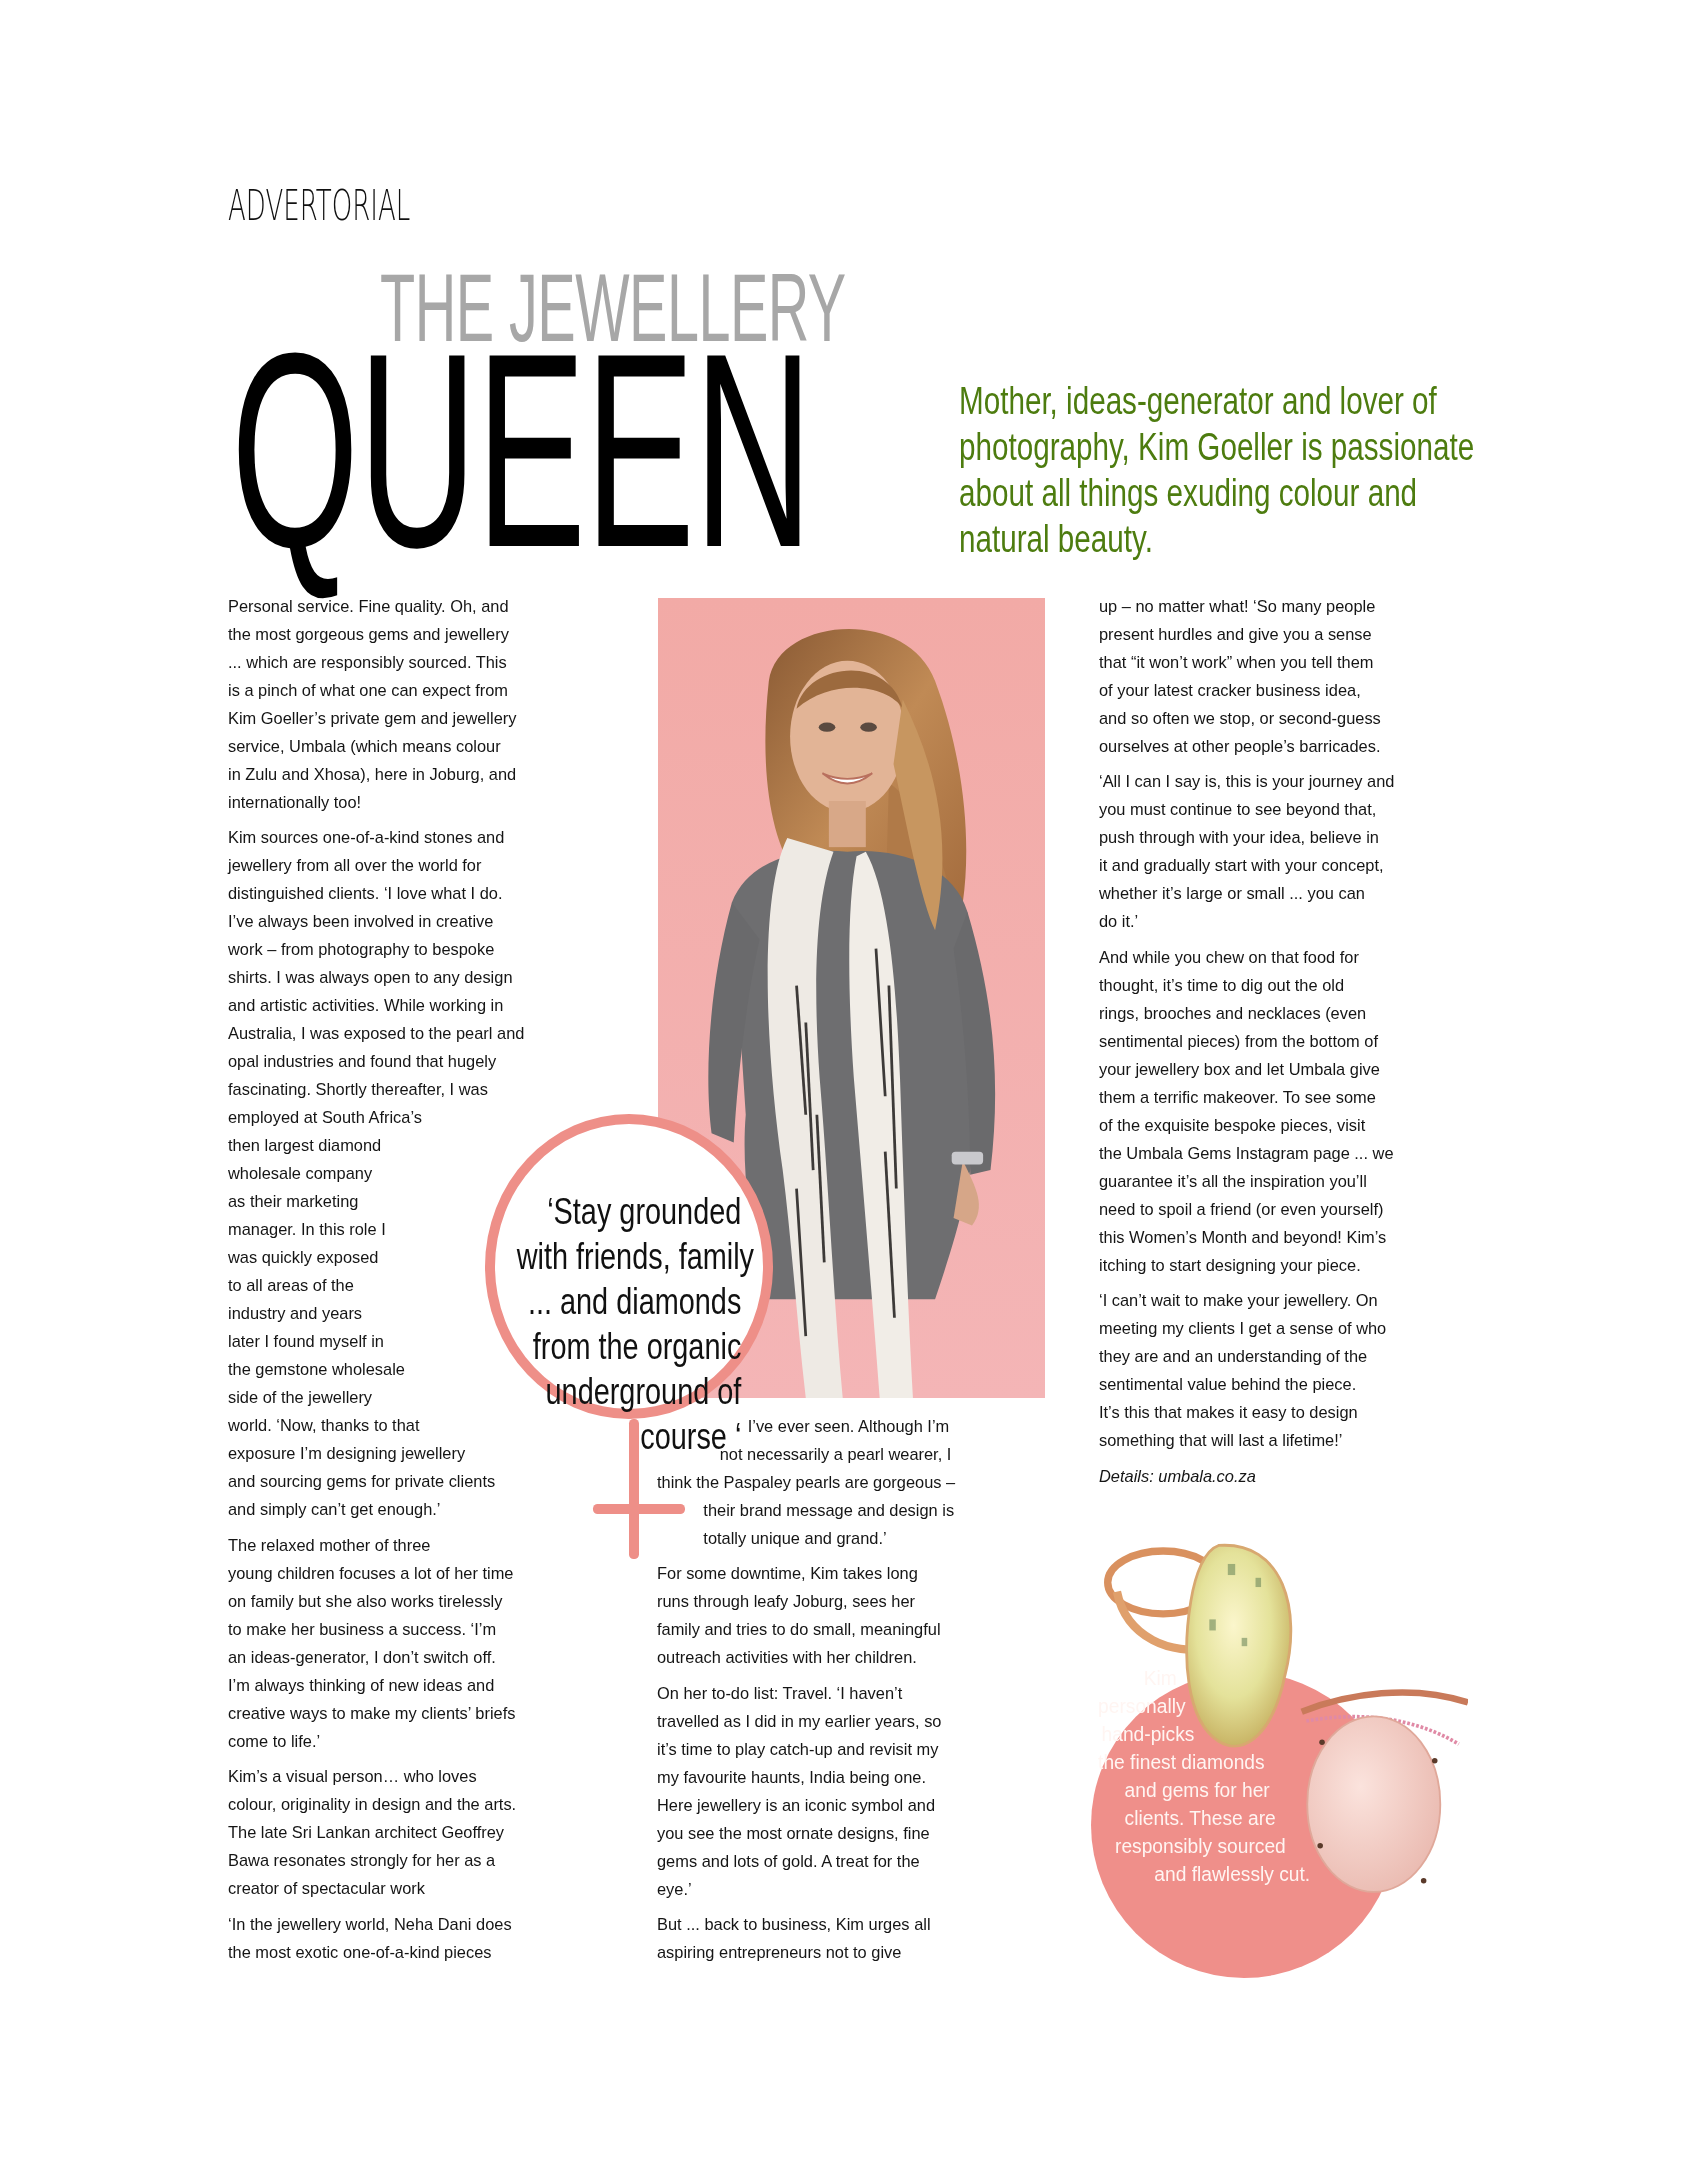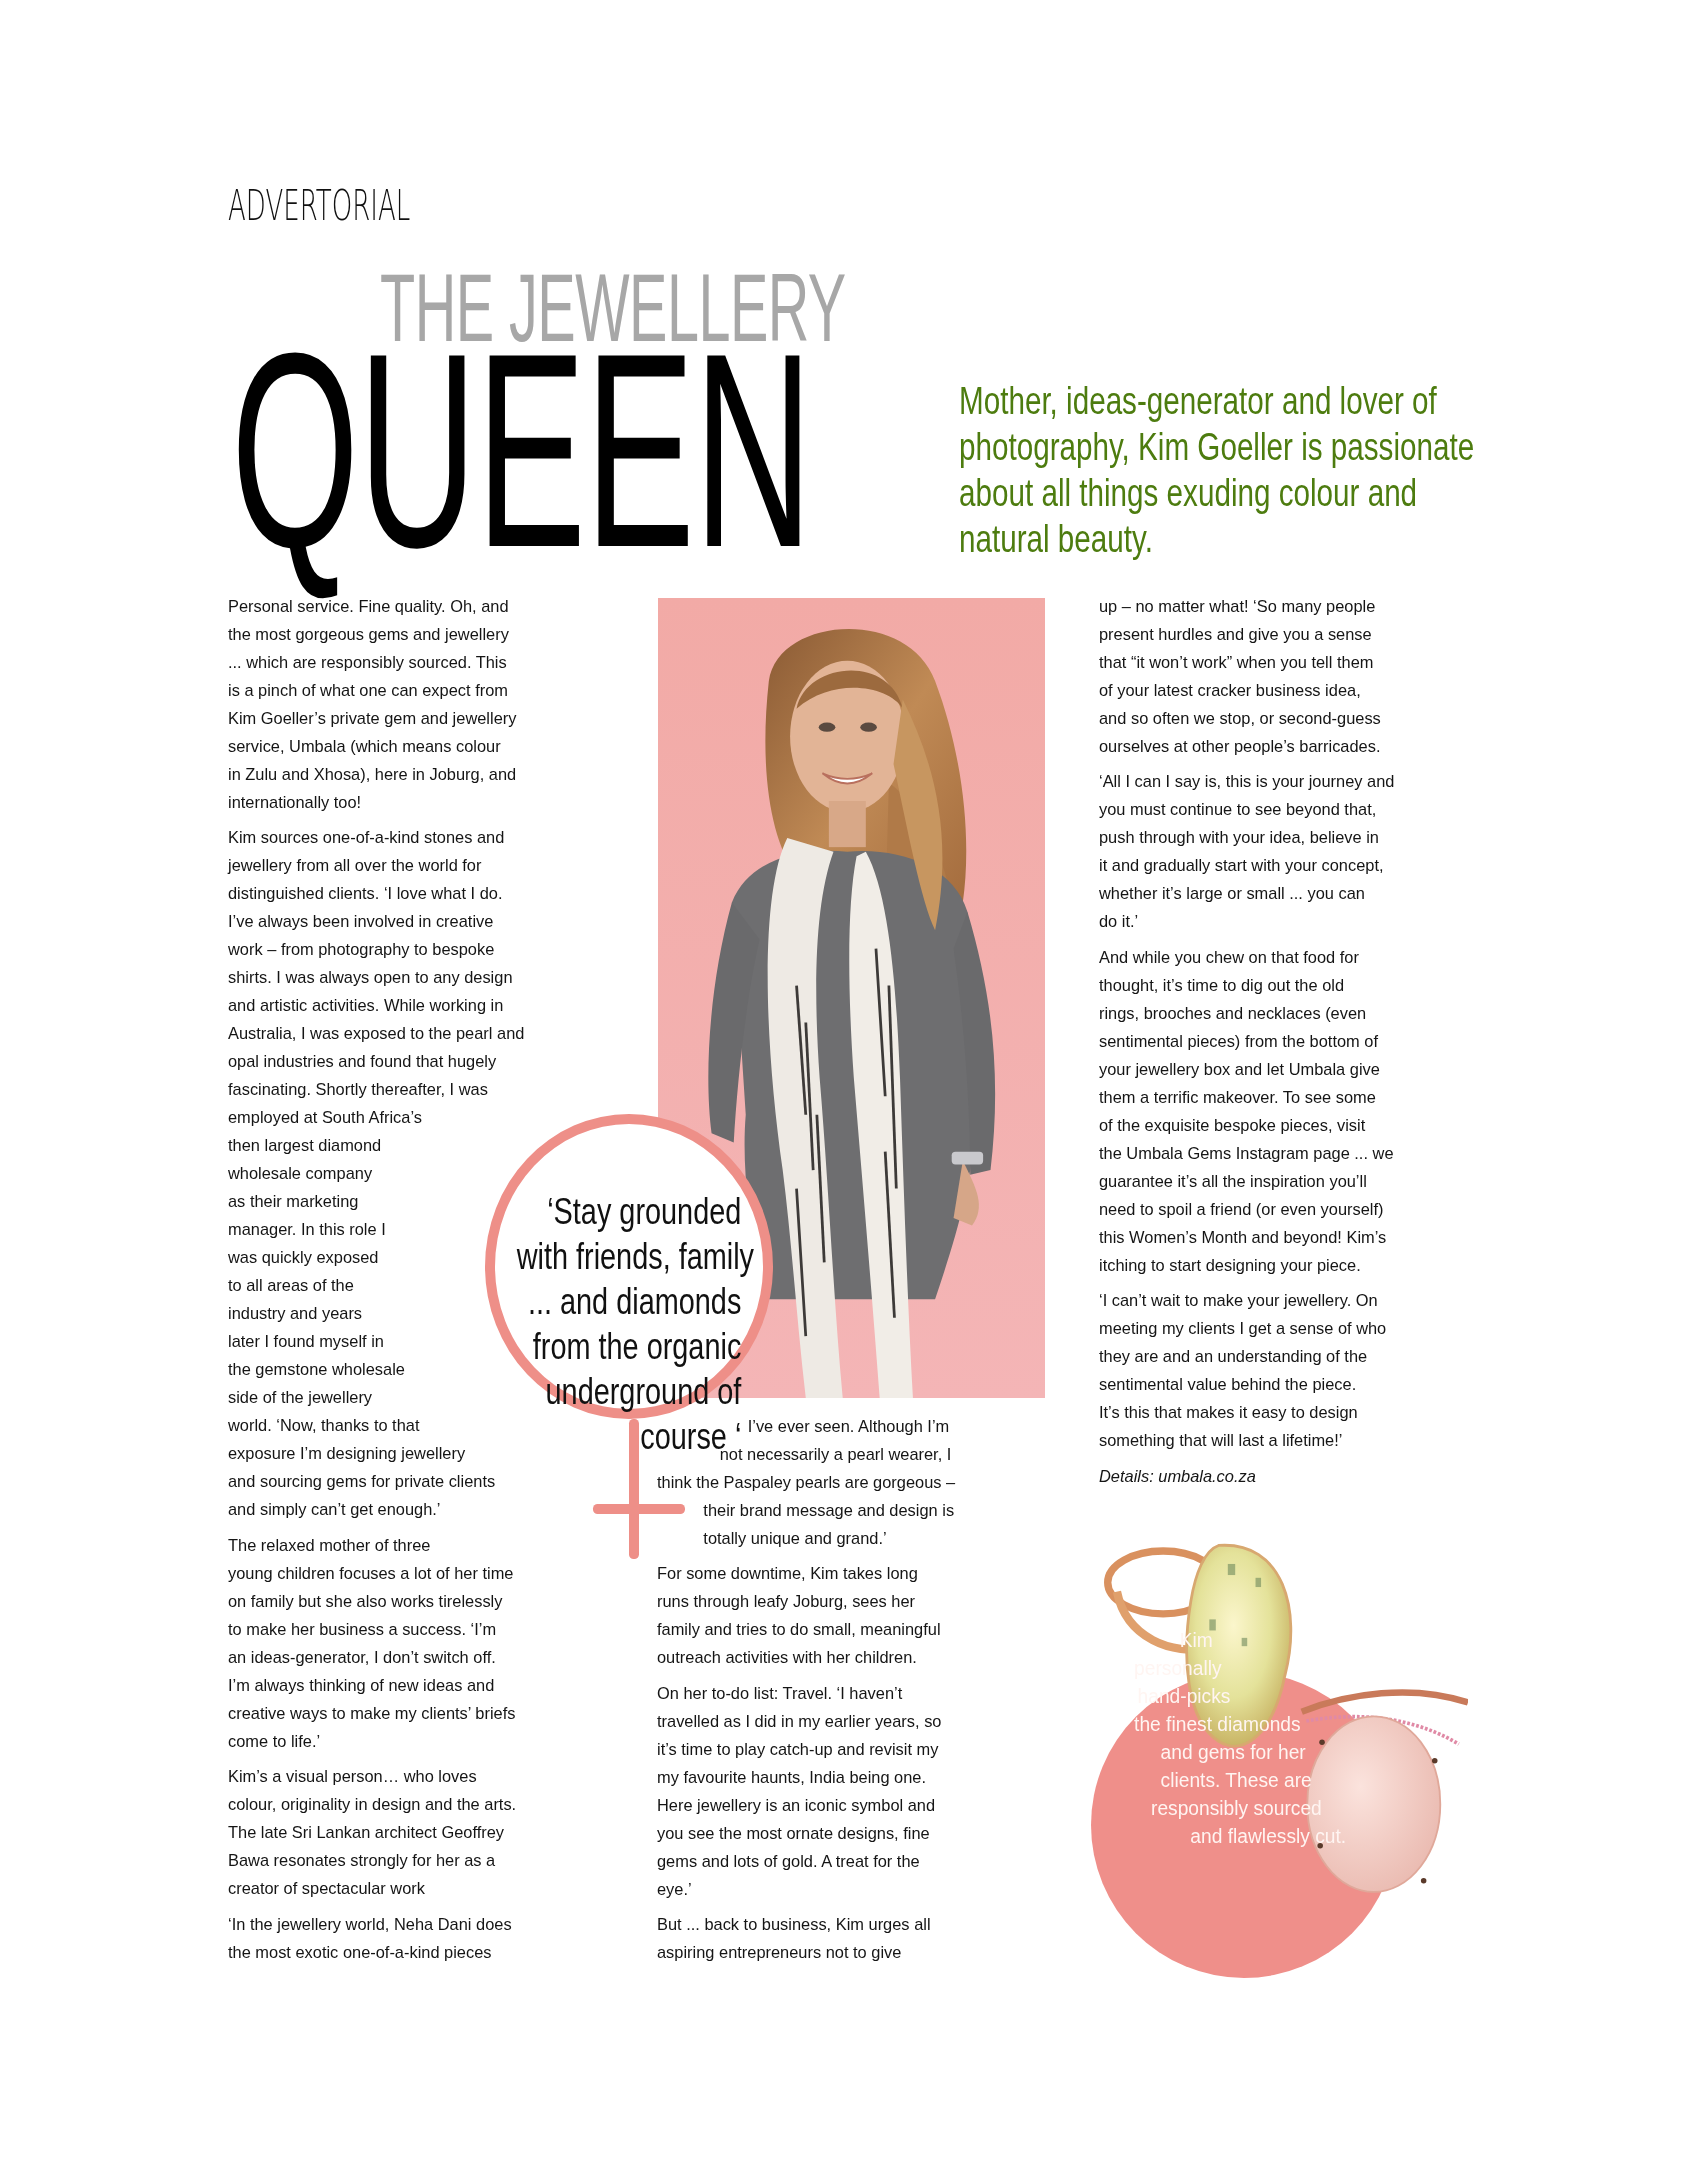--- a/index.html
+++ b/index.html
@@ -47,22 +47,22 @@
   }
   .quote-text span { display:block; transform:scaleX(0.78); transform-origin:center top; white-space:nowrap; }
   .venus-stem { left:629px; top:1419px; width:10px; height:140px; background:#ee8f88; border-radius:4.6px; }
   .venus-bar  { left:593px; top:1504px; width:92px; height:10px; background:#ee8f88; border-radius:4.6px; }
 
   .rings-art { left:1080px; top:1527px; width:388px; height:388px; }
   .caption-disc {
     left:1091px; top:1672px; width:306px; height:306px; border-radius:50%; background:#ef8f8a;
   }
   .caption-text {
-    left:1091px; top:1626px; width:306px; font-family:"Liberation Sans", sans-serif; font-size:20px;
-    line-height:28px; color:#fff5f2;margin-left:36px;
+    left:1091px; top:1664px; width:306px; font-family:"Liberation Sans", sans-serif; font-size:20px;
+    line-height:28px; color:#fff5f2;
   }
   .caption-text span { display:block; white-space:nowrap; transform:scaleX(0.96); transform-origin:left top; }
 </style>
 </head>
 <body>
 
 <div class="abs section-tag">ADVERTORIAL</div>
 <div class="abs title-top">THE JEWELLERY</div>
 <div class="abs title-main">QUEEN</div>
 

